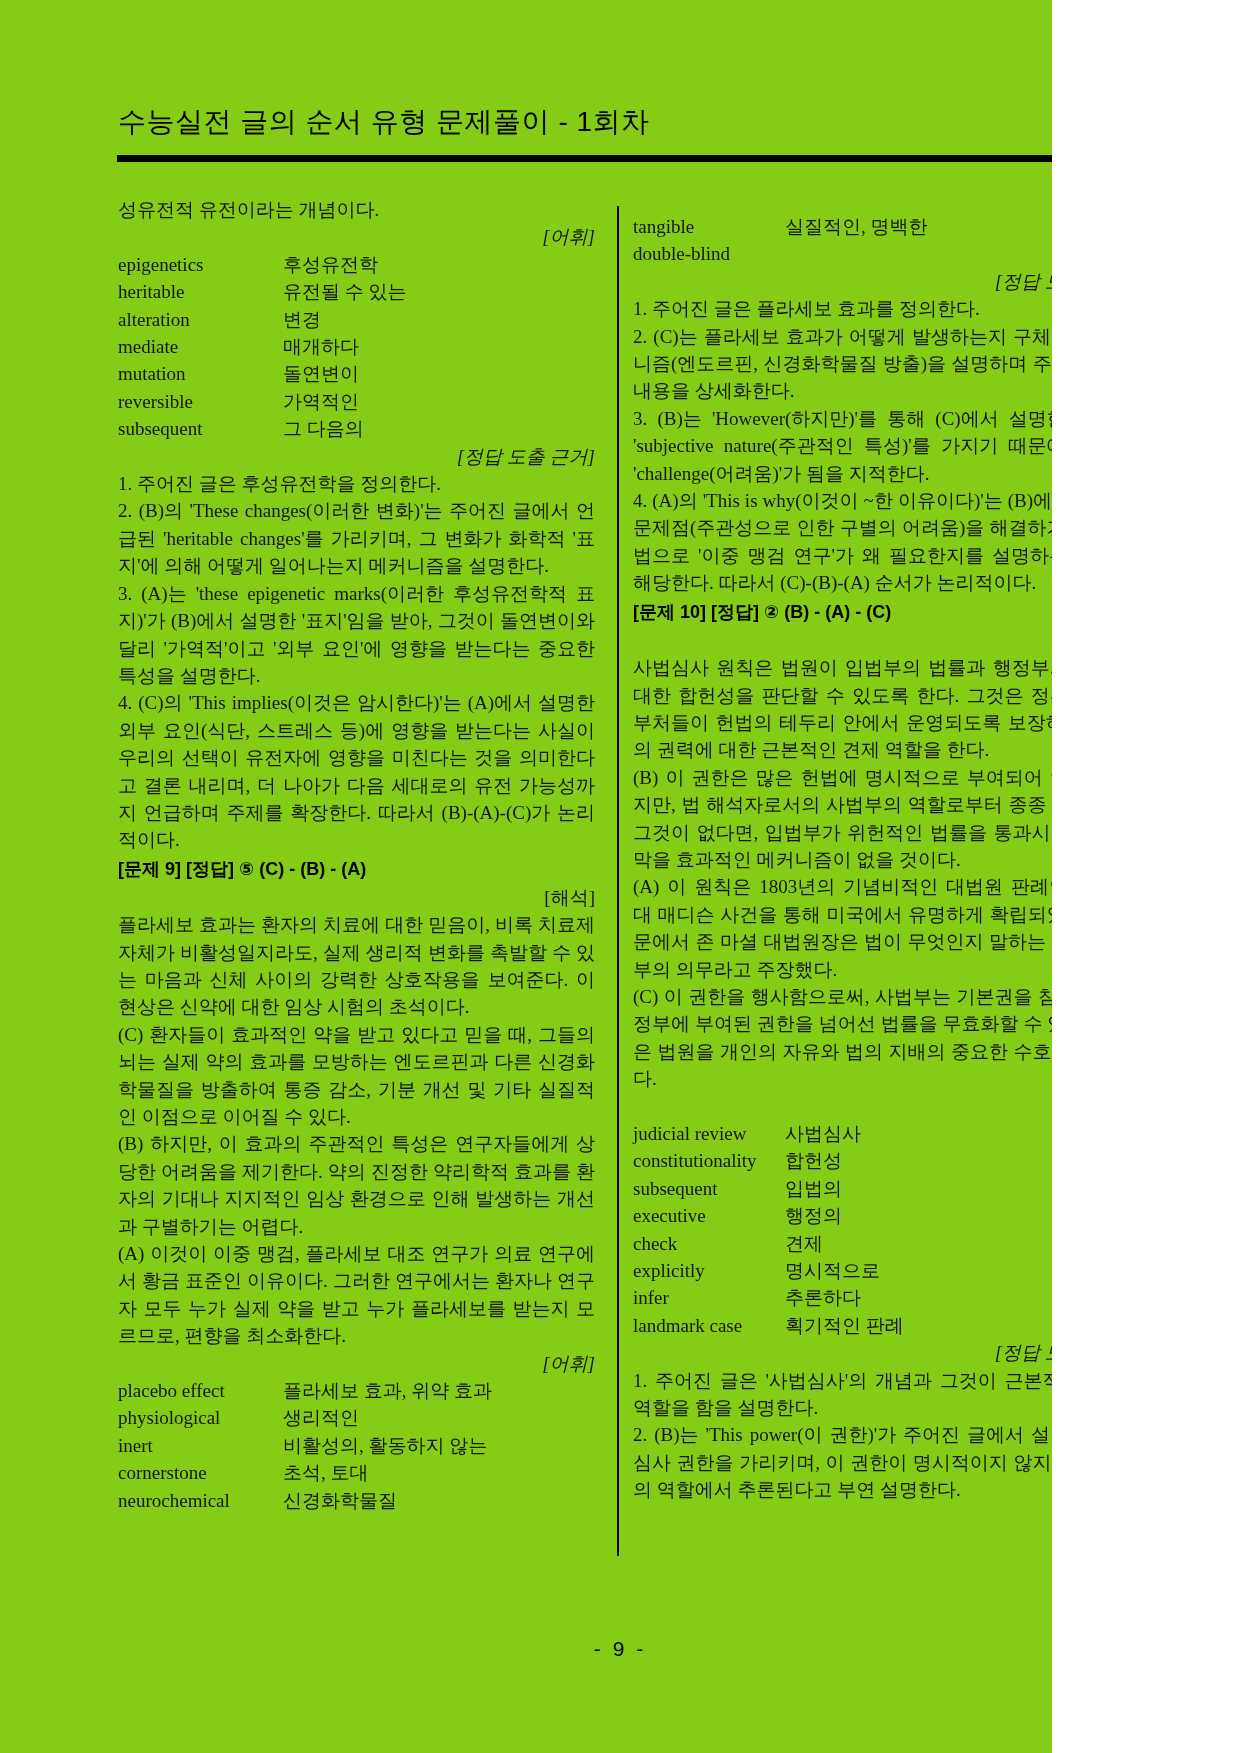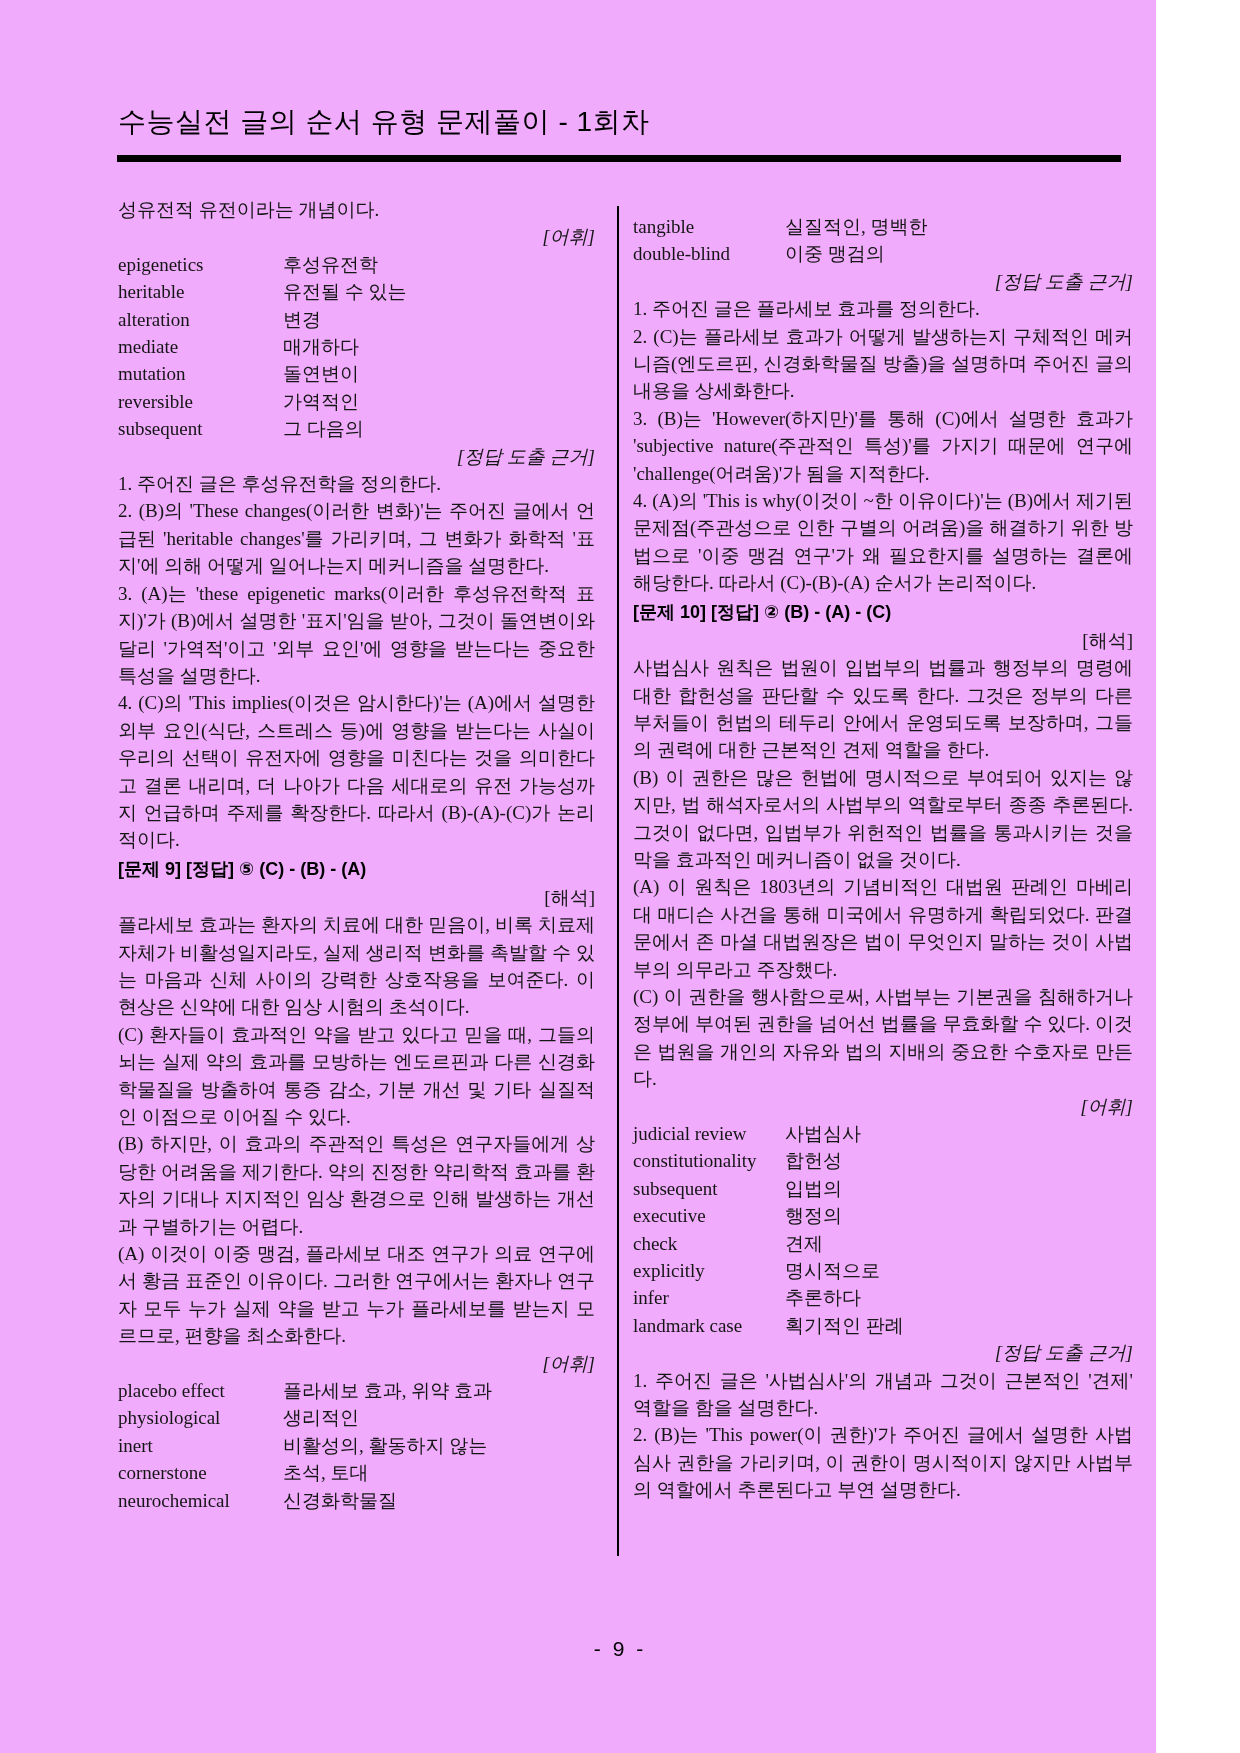--- a/index.html
+++ b/index.html
@@ -1,20 +1,20 @@
 <!DOCTYPE html>
 <html><head>
 <meta charset="utf-8">
 <style>
   html, body { margin: 0; padding: 0; background: #ffffff; }
   .page {
     position: relative;
-    width: 1156px;
+    width: 1052px;
     height: 1753px;
-    background: #f0abfc;
+    background: #84cc16;
     color: #151515;
     font-family: "Liberation Serif", "DejaVu Serif", serif;
     overflow: hidden;
   }
   .doc-title {
     position: absolute;
     left: 118px;
     top: 103px;
     margin: 0;
     font-family: "Liberation Sans", "DejaVu Sans", sans-serif;
@@ -168,21 +168,20 @@
 
   <section class="col col-right">
 
     <div>
       <div class="vocab-row">
           <span class="vocab-word">tangible</span>
           <span class="vocab-meaning">실질적인, 명백한</span>
         </div>
       <div class="vocab-row">
           <span class="vocab-word">double-blind</span>
-          <span class="vocab-meaning">이중 맹검의</span>
         </div>
     </div>
 
     <div>
       <p class="section-label mt">[정답 도출 근거]</p>
       <p>1. 주어진 글은 플라세보 효과를 정의한다.</p>
       <p>2. (C)는 플라세보 효과가 어떻게 발생하는지 구체적인 메커니즘(엔도르핀, 신경화학물질 방출)을 설명하며 주어진 글의 내용을 상세화한다.</p>
       <p>3. (B)는 'However(하지만)'를 통해 (C)에서 설명한 효과가 'subjective nature(주관적인 특성)'를 가지기 때문에 연구에 'challenge(어려움)'가 됨을 지적한다.</p>
       <p>4. (A)의 'This is why(이것이 ~한 이유이다)'는 (B)에서 제기된 문제점(주관성으로 인한 구별의 어려움)을 해결하기 위한 방법으로 '이중 맹검 연구'가 왜 필요한지를 설명하는 결론에 해당한다. 따라서 (C)-(B)-(A) 순서가 논리적이다.</p>
     </div>

